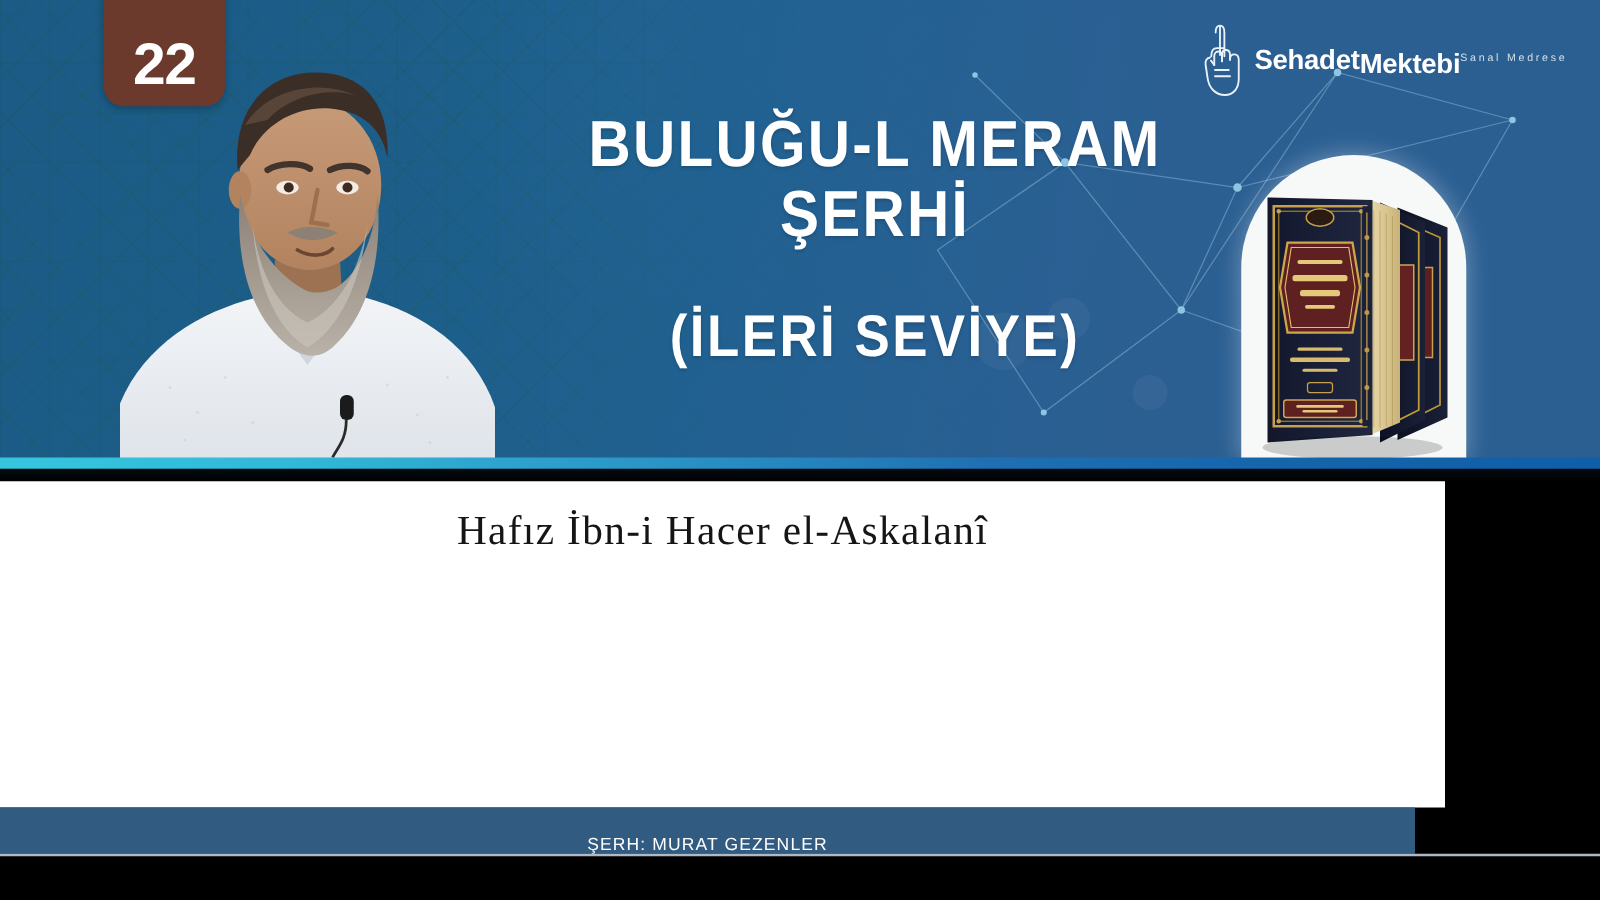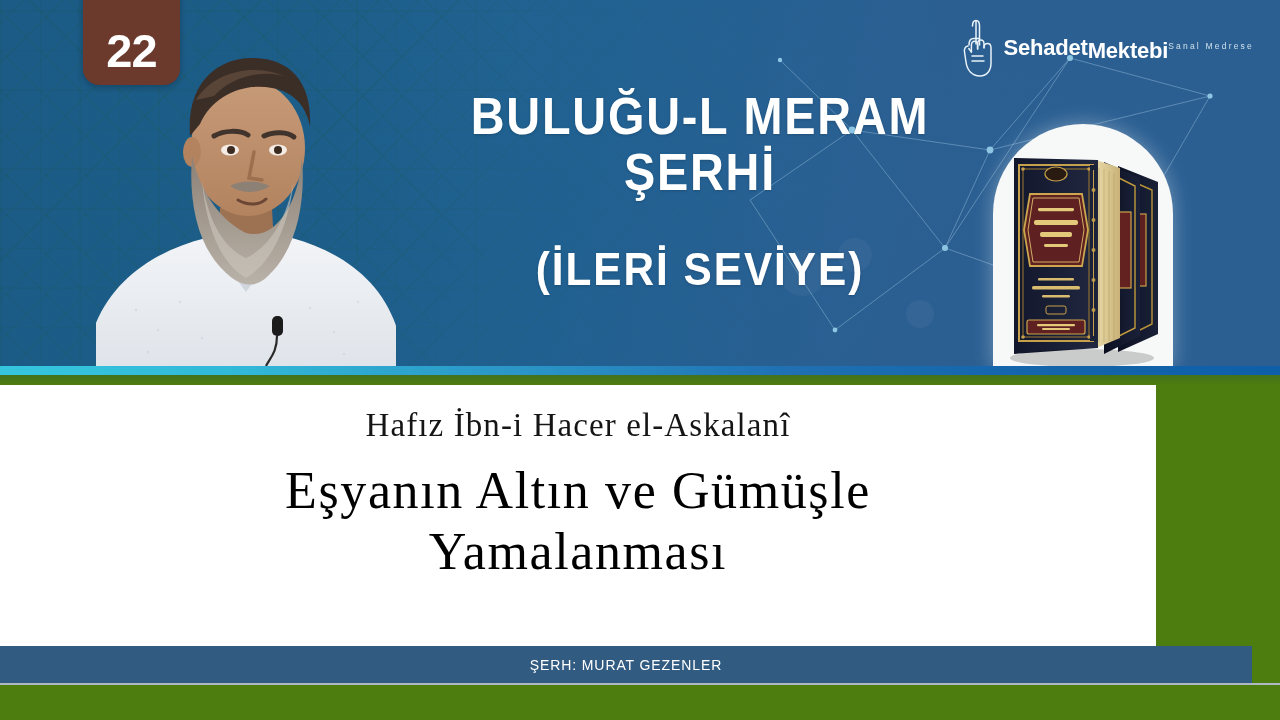--- a/index.html
+++ b/index.html
@@ -1,21 +1,21 @@
 <!DOCTYPE html>
 <html><head>
 <meta charset="utf-8">
 <style>
   * { margin:0; padding:0; box-sizing:border-box; }
   html, body {
     width:1280px; height:720px; overflow:hidden;
     background:#ffffff;
     font-family:"Liberation Sans", sans-serif;
   }
-  #stage { position:relative; width:1280px; height:720px; overflow:hidden; background:#4d7c0f; }
+  #stage { position:relative; width:1280px; height:720px; overflow:hidden; background:#000000; }
 
   
   .banner {
     position:absolute; left:0; top:0; width:1280px; height:368px;
     background:
       radial-gradient(ellipse 700px 420px at 88% 46%, rgba(72,136,190,0.55) 0%, rgba(72,136,190,0) 62%),
       radial-gradient(ellipse 520px 360px at 52% 10%, rgba(40,110,165,0.30) 0%, rgba(40,110,165,0) 70%),
       linear-gradient(104deg, #1b5b86 0%, #1d5f8b 38%, #255f92 62%, #2b5f92 100%);
     overflow:hidden;
   }
@@ -125,23 +125,23 @@
   .lesson {
     margin-top:16px;
     color:#000000; font-weight:400;
     font-size:52px; line-height:1.18;
     font-family:"Liberation Serif", serif;
     letter-spacing:1.6px;
   }
 
   
   .footerBar {
-    position:absolute; left:0; top:646px; width:1252px; height:37px;
+    position:absolute; left:0; top:646px; width:1132px; height:37px;
     background:#315b80;
-    display:flex; align-items:center; justify-content:center;
+    display:flex; align-items:flex-end; justify-content:center;
   }
   .footerBar span {
     color:#ffffff; font-size:14px; letter-spacing:.9px; font-weight:400;
     font-family:"Liberation Sans", sans-serif;
   }
   .footerRule {
     position:absolute; left:0; top:683px; width:1280px; height:2px;
     background:#aeb9c4;
   }
 </style>
@@ -369,24 +369,20 @@
         <div class="l3">Sanal Medrese</div>
       </div>
     </div>
   </div>
 
   <div class="accentStrip"></div>
   <div class="accentShadow"></div>
 
   <div class="content">
     <div class="author">Hafız İbn-i Hacer el-Askalanî</div>
-    <div class="lesson">
-      <div>Eşyanın Altın ve Gümüşle</div>
-      <div>Yamalanması</div>
-    </div>
   </div>
 
   <div class="footerBar">
     <span>ŞERH: MURAT GEZENLER</span>
   </div>
   <div class="footerRule"></div>
 
 </div>
 
 </body></html>

